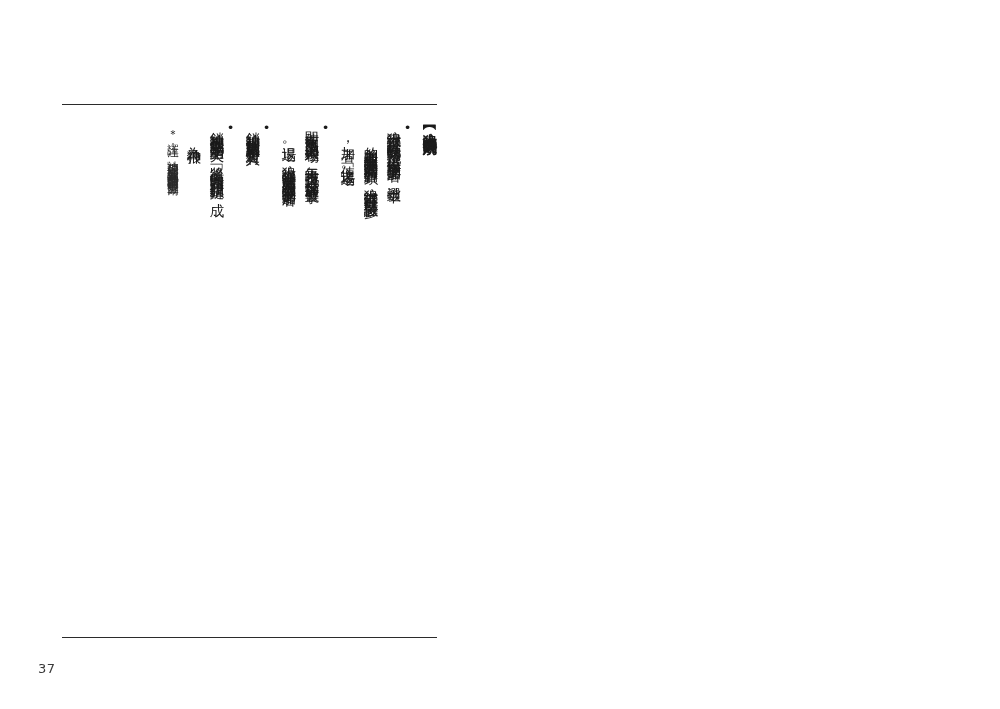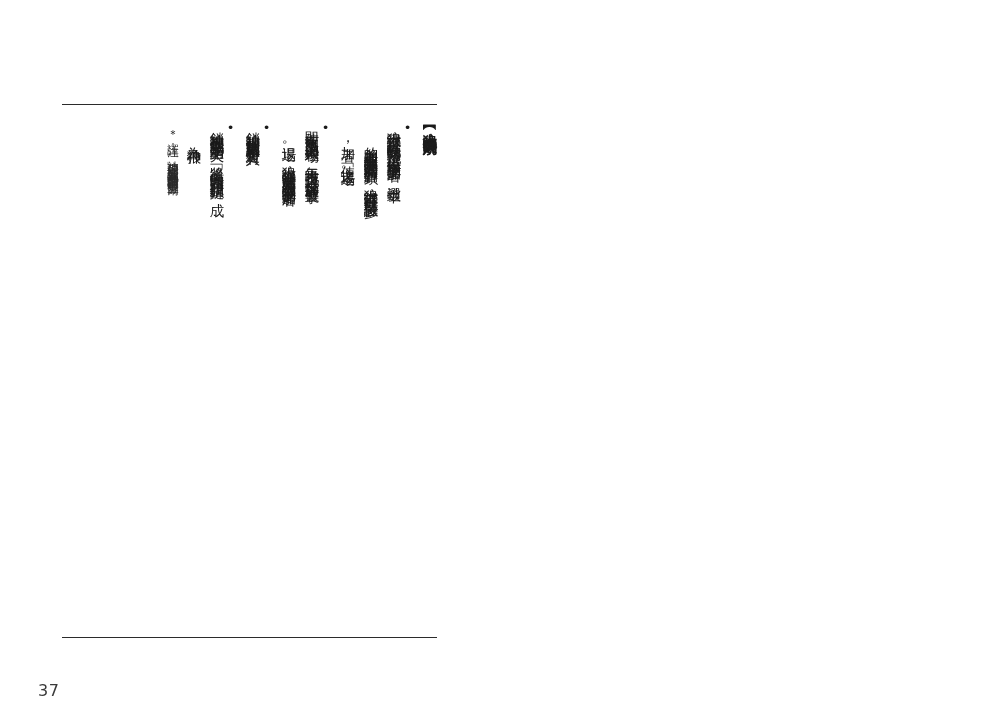--- a/index.html
+++ b/index.html
@@ -91,24 +91,23 @@
   .line.note {
     font-size: 11.5px;
     letter-spacing: 1.2px;
     color: #2a2a2a;
     padding-top: 2px;
   }
   .folio {
     position: absolute;
     top: 661px;
     font-family: "DejaVu Sans", "Liberation Sans", sans-serif;
-    font-size: 16px;
+    font-size: 13px;
     color: #3a3a3a;
     letter-spacing: 0.5px;
-    margin-top: 20px;
   }
   .folio.left  { left: 38px; }
 </style>
 </head>
 <body>
 
 <div class="spread">
 
   <div class="page left">
     <div class="rule left"></div>

